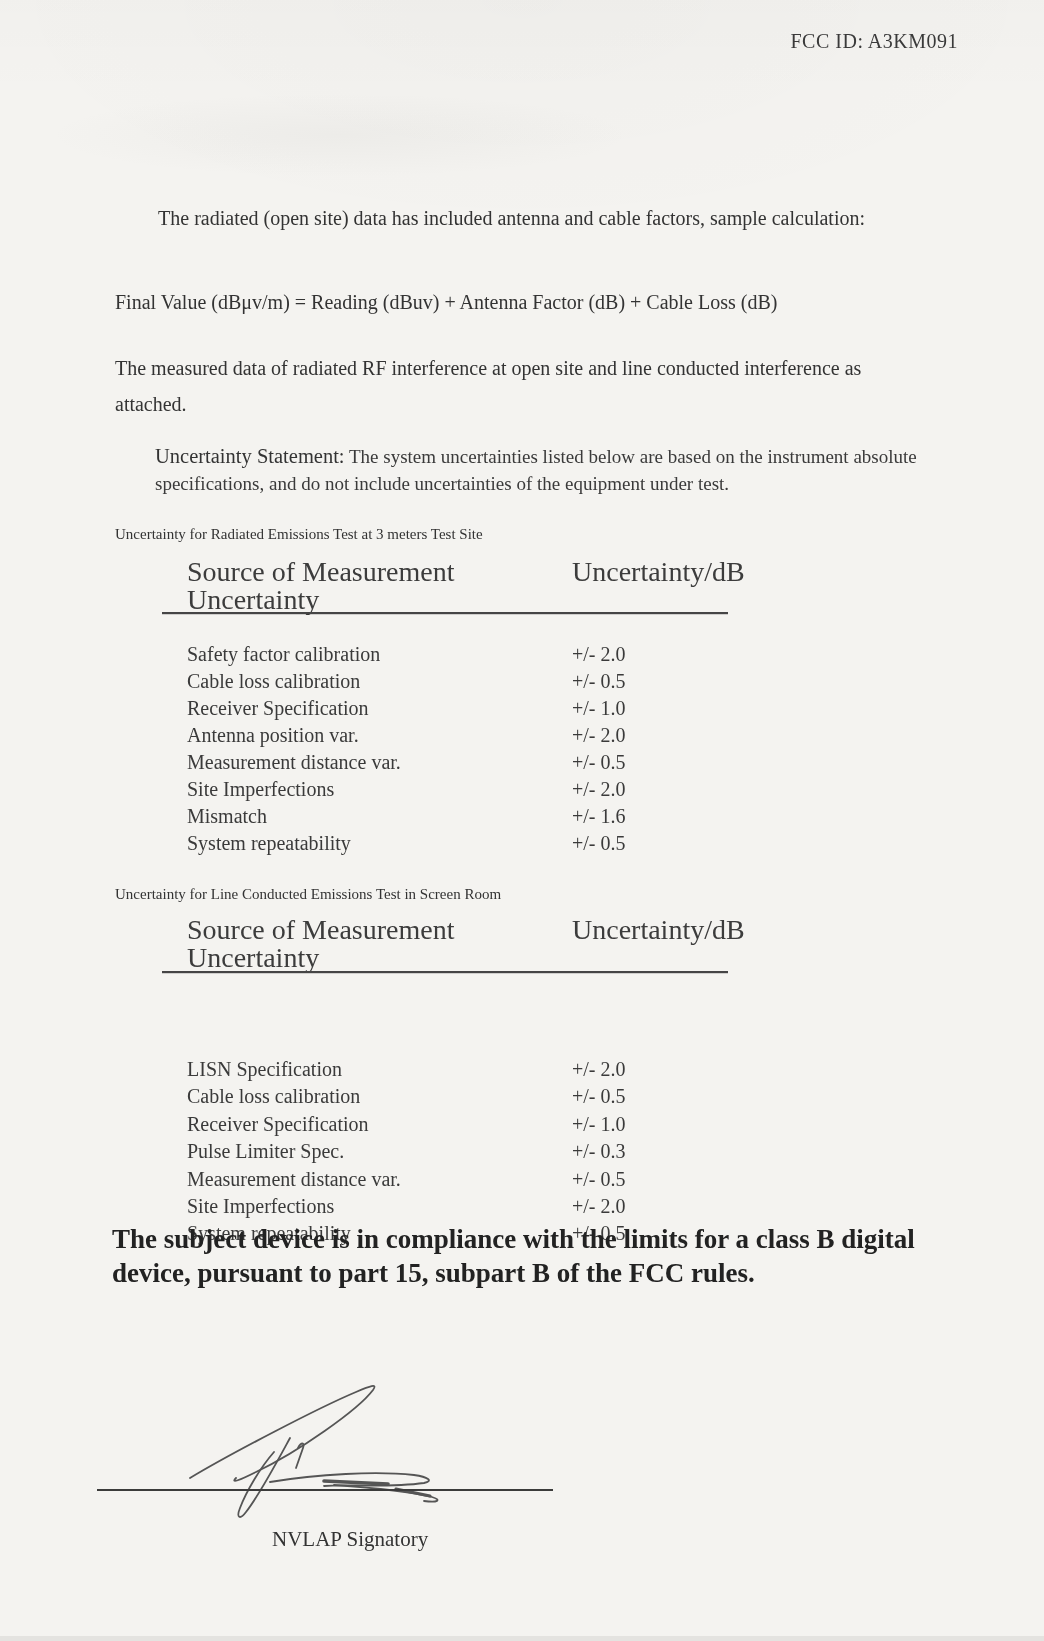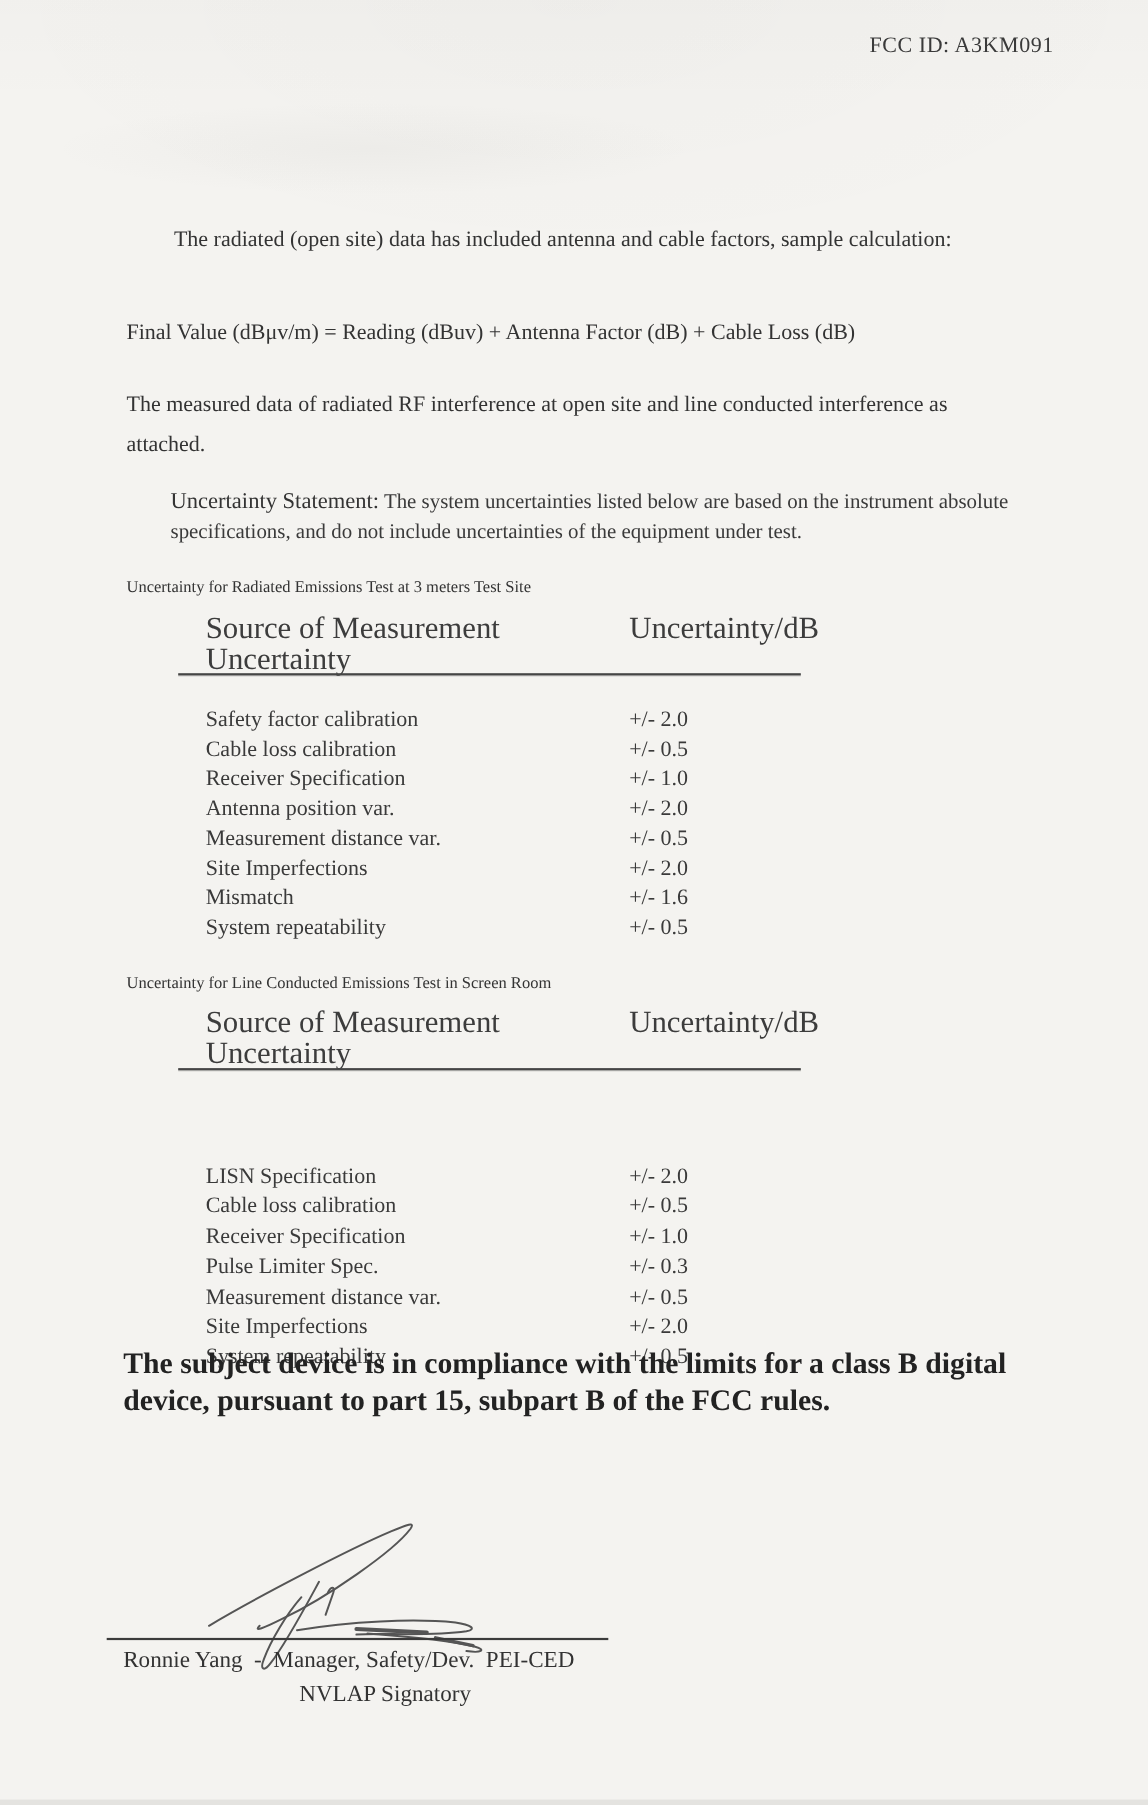--- a/index.html
+++ b/index.html
@@ -109,17 +109,16 @@
     <path d="M12,118 C52,94 140,48 178,32 C192,26 200,23 195,30 C180,50 120,92 78,112 C62,120 52,124 58,118"></path>
     <path d="M112,78 C100,100 82,134 68,152 C62,160 58,158 62,148 C68,132 82,108 96,92"></path>
     <path d="M120,88 C123,82 127,82 125,88 L118,108"></path>
     <path d="M92,122 C140,114 198,111 236,115 C250,117 256,121 246,123 C210,128 168,124 146,126"></path>
     <path d="M156,125 C198,128 234,132 254,137 C264,140 260,143 246,141"></path>
     <path d="M146,121 L210,124" stroke-width="3.6"></path>
     <path d="M218,129 L252,136" stroke-width="3.2"></path>
   </svg>
 
   <div class="abs sig-line"></div>
-  <div class="abs sig-name">Ronnie Yang  -  Manager, Safety/Dev.  PEI-CED</div>
   <div class="abs sig-role">NVLAP Signatory</div>
 
   <div class="abs scan-bottom"></div>
 </div>
 
 </body></html>

